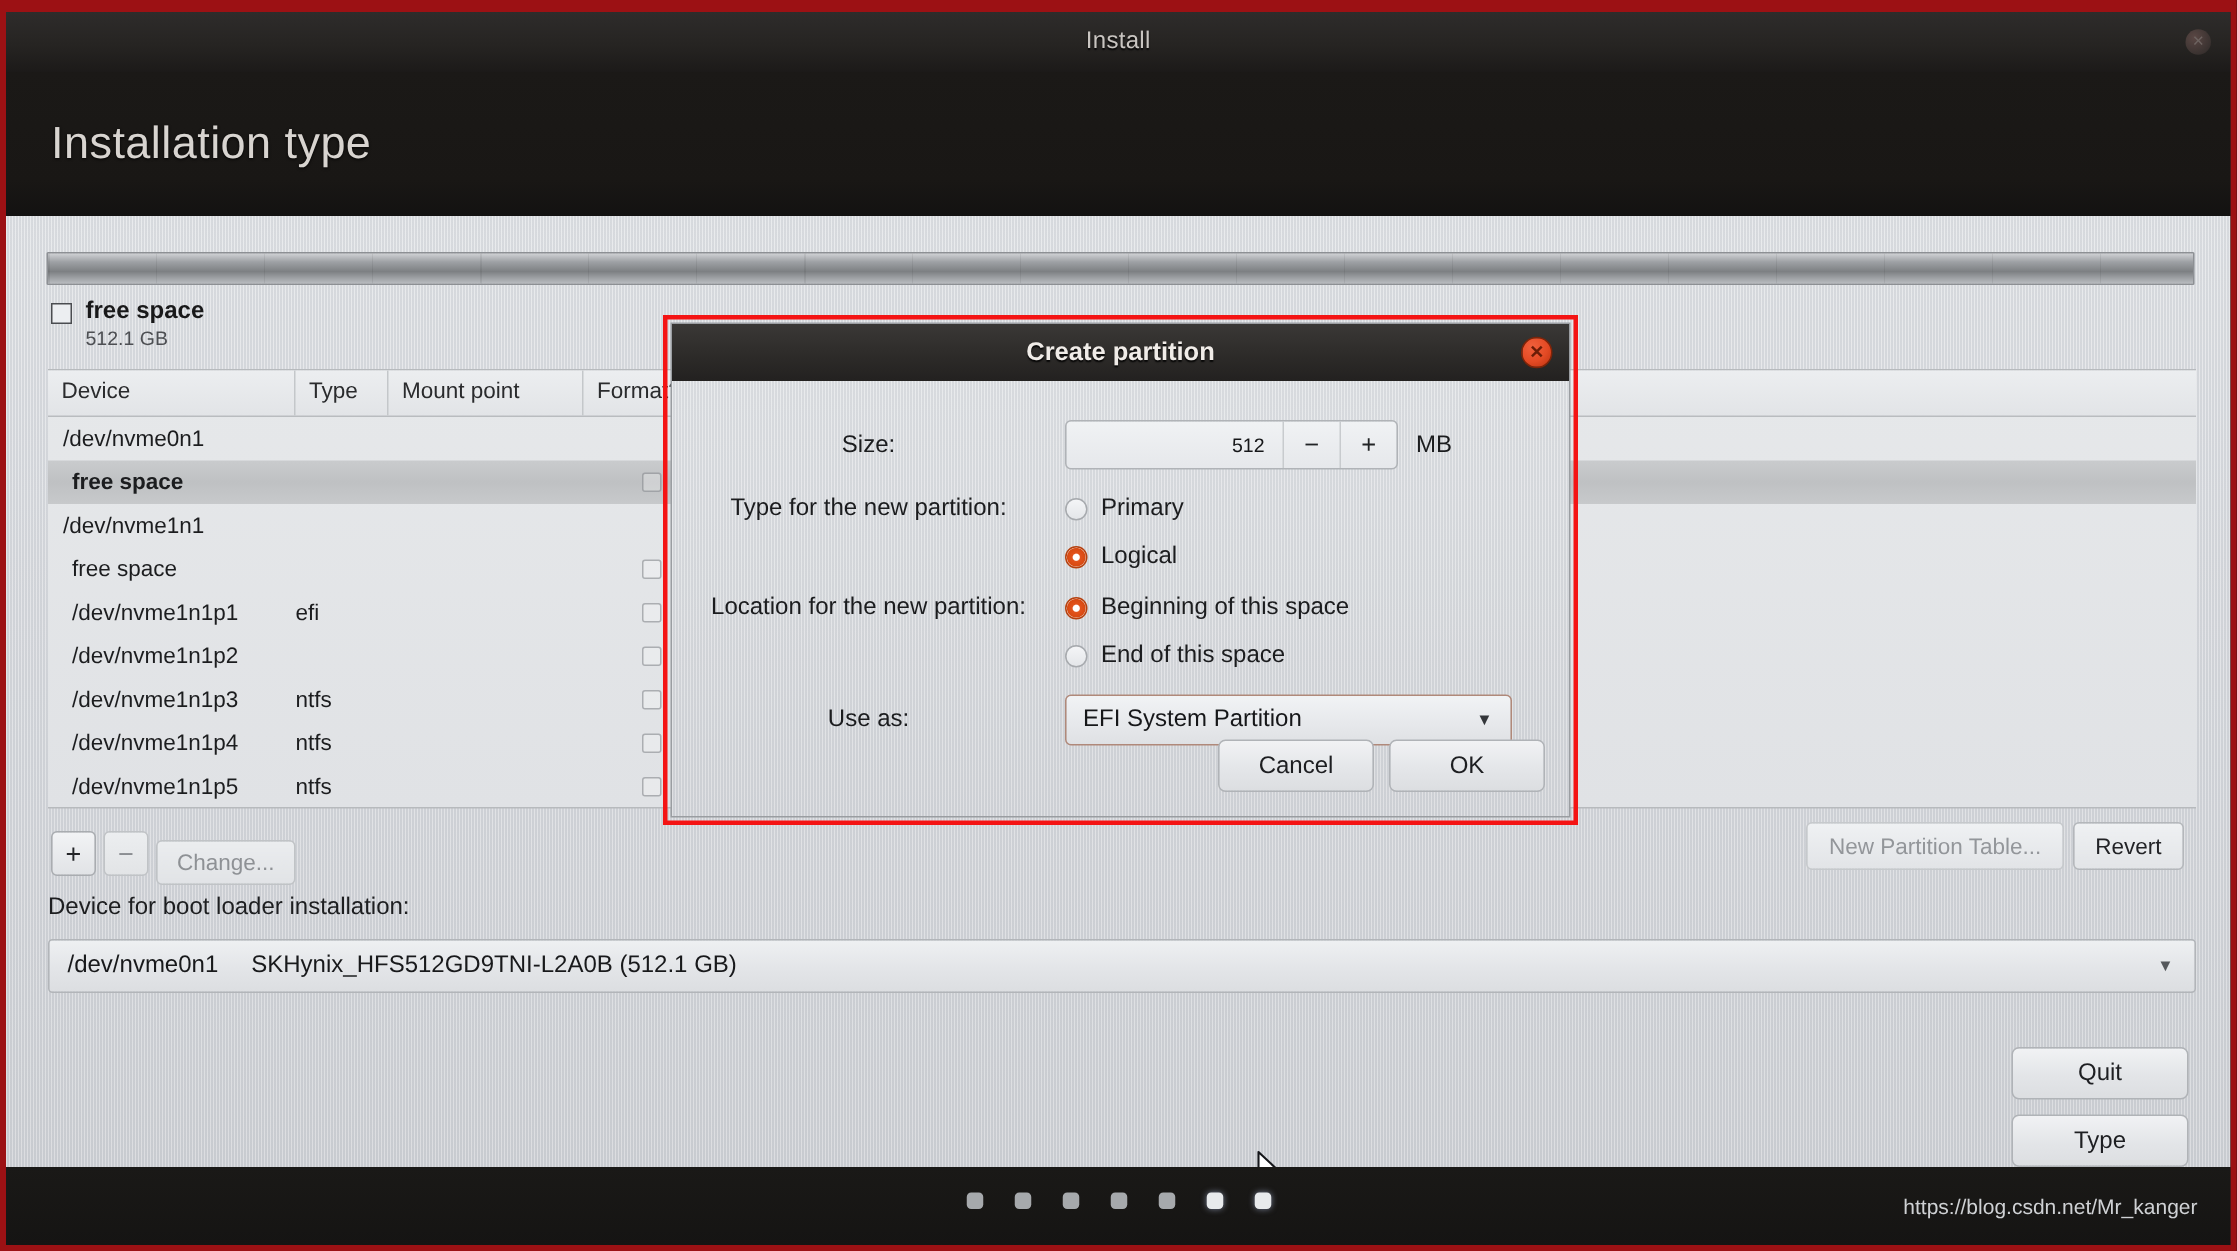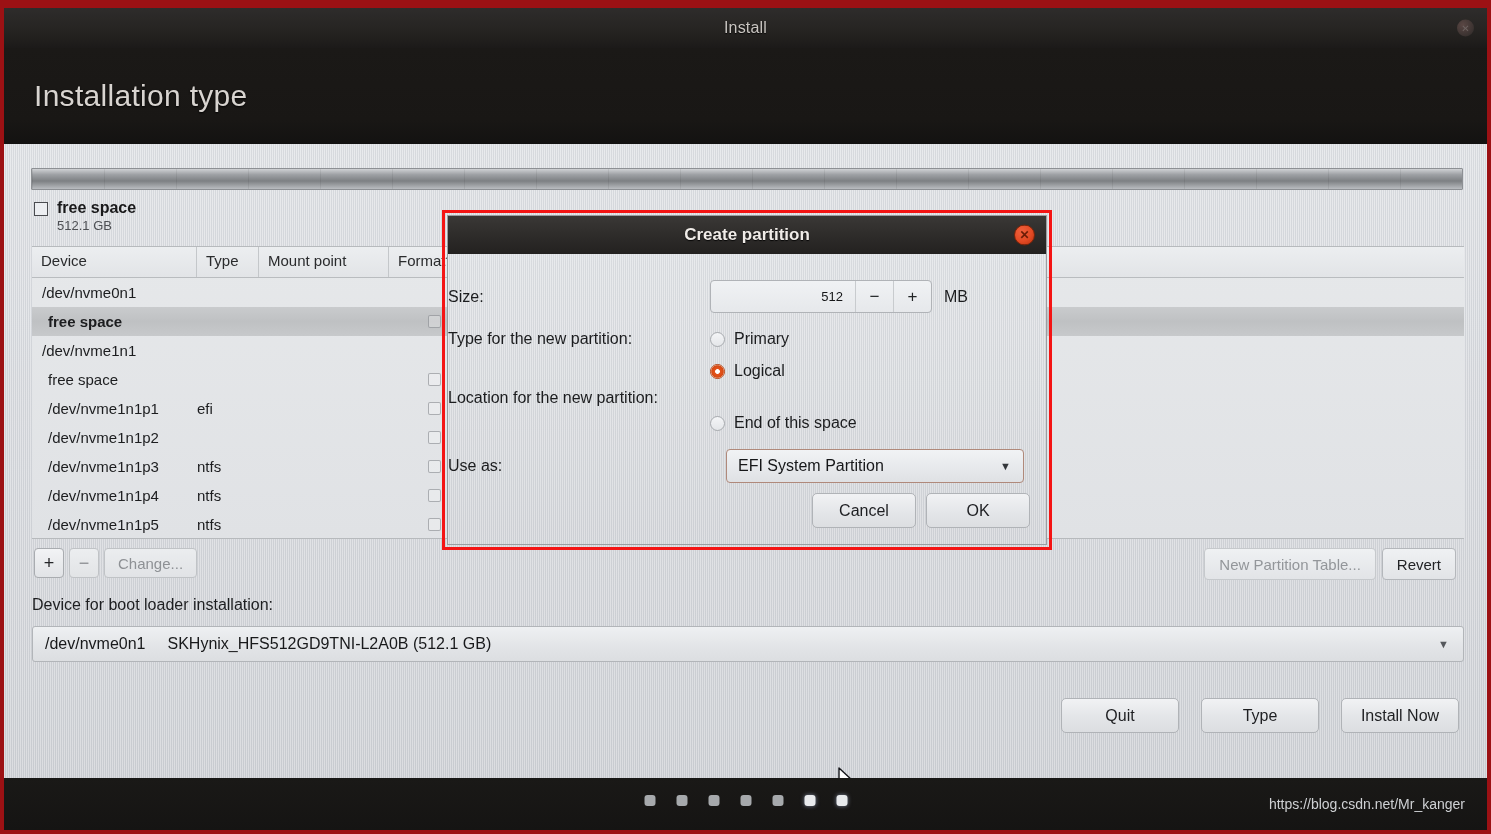--- a/index.html
+++ b/index.html
@@ -208,20 +208,21 @@
     background: linear-gradient(to bottom, #eceef0 0%, #e2e4e6 100%); }
   #change-btn {
     height: 30px;
     padding: 0 13px;
     font-size: 15px;
     color: #8e9195;
     display: flex; align-items: center;
     background: linear-gradient(to bottom, #ebedef 0%, #e1e3e6 100%);
     border: 1px solid #c0c3c6;
     border-radius: 4px;
+    margin-top: 12px;
   }
 
   #right-tools {
     position: absolute;
     right: 31px; top: 404px;
     display: flex; gap: 6px;
   }
   .wide-btn {
     height: 32px;
     padding: 0 14px;
@@ -263,21 +264,21 @@
     position: absolute;
     right: 14px;
     color: #55585c;
     font-size: 11px;
   }
 
   
   #footer-btns {
     position: absolute;
     right: 28px; top: 554px;
-    display: flex; gap: 22px;
+    display: flex; gap: 10px; flex-direction: column;
   }
   .nav-btn {
     width: 118px; height: 35px;
     font-size: 16px;
     display: flex; align-items: center; justify-content: center;
     border-radius: 5px;
     background: linear-gradient(to bottom, #f1f2f4 0%, #e3e5e8 55%, #dcdee1 100%);
     border: 1px solid #b0b3b7;
     color: #1e1f22;
   }
@@ -339,21 +340,21 @@
     font-weight: bold;
   }
 
   .dlg-row {
     display: flex;
     align-items: center;
     margin-top: 12px;
   }
   .dlg-lbl {
     width: 262px;
-    text-align: left;
+    text-align: center;
     padding-right: 0;
     font-size: 16px;
     color: #1b1c1e;
   }
 
   
   #size-field {
     width: 222px; height: 33px;
     border: 1px solid #b0b3b7;
     border-radius: 4px;
@@ -408,21 +409,20 @@
 
   
   #useas-combo {
     width: 298px; height: 34px;
     border: 1px solid #b0897a;
     border-radius: 4px;
     background: linear-gradient(to bottom, #f1f3f5 0%, #e6e8eb 60%, #dfe1e4 100%);
     display: flex;
     align-items: center;
     position: relative;
-    margin-left: 16px;
   }
   #useas-value {
     font-size: 16px;
     color: #161719;
     padding-left: 11px;
   }
   #useas-arrow {
     position: absolute;
     right: 12px;
     font-size: 11px;
@@ -660,20 +660,24 @@
       <div class="dlg-row" style="margin-top:0;">
         <div class="dlg-lbl"></div>
         <div class="radio-row">
           <span class="radio on"></span>
           <span class="radio-label">Logical</span>
         </div>
       </div>
 
       <div class="dlg-row" style="margin-top:2px;">
         <div class="dlg-lbl">Location for the new partition:</div>
+        <div class="radio-row">
+          <span class="radio on"></span>
+          <span class="radio-label">Beginning of this space</span>
+        </div>
       </div>
       <div class="dlg-row" style="margin-top:0;">
         <div class="dlg-lbl"></div>
         <div class="radio-row">
           <span class="radio"></span>
           <span class="radio-label">End of this space</span>
         </div>
       </div>
 
       <div class="dlg-row" style="margin-top:10px;">

